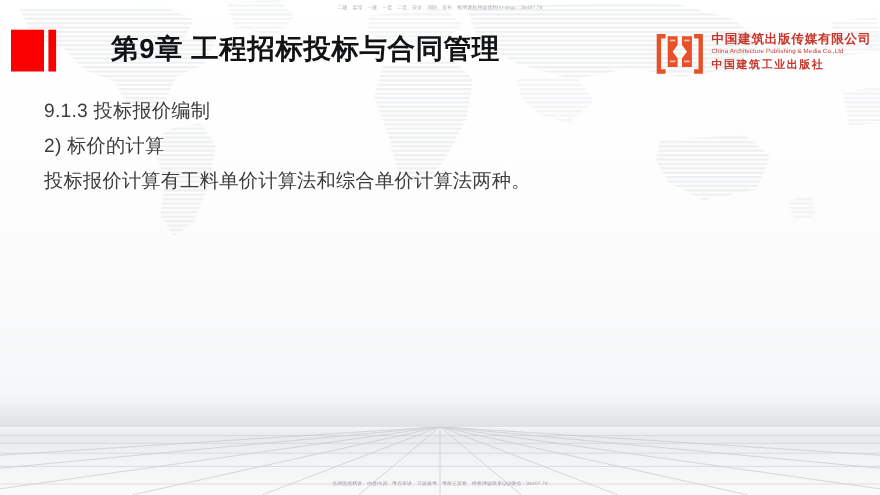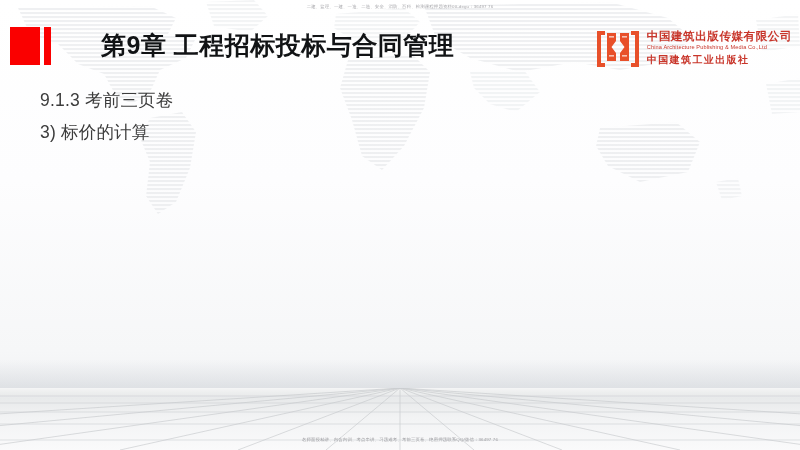--- a/index.html
+++ b/index.html
@@ -258,19 +258,20 @@
       </g>
     </svg>
     <div id="logo-text">
       <div id="logo-cn">中国建筑出版传媒有限公司</div>
       <div id="logo-en">China Architecture Publishing &amp; Media Co.,Ltd</div>
       <div id="logo-cn2">中国建筑工业出版社</div>
     </div>
   </div>
 
   <div id="body-copy">
-    <div class="body-line">9.1.3 考前三页卷</div>
-    <div class="body-line">3) 标价的计算</div>
+    <div class="body-line">9.1.3 投标报价编制</div>
+    <div class="body-line">2) 标价的计算</div>
+    <div class="body-line">投标报价计算有工料单价计算法和综合单价计算法两种。</div>
   </div>
 
   <div class="watermark" id="watermark-bottom">名师面授精讲、内含内训、考点串讲、习题难考、考前三页卷、绝密押题联系QQ/微信：36497 76</div>
 
 </div>
 
 </body></html>

